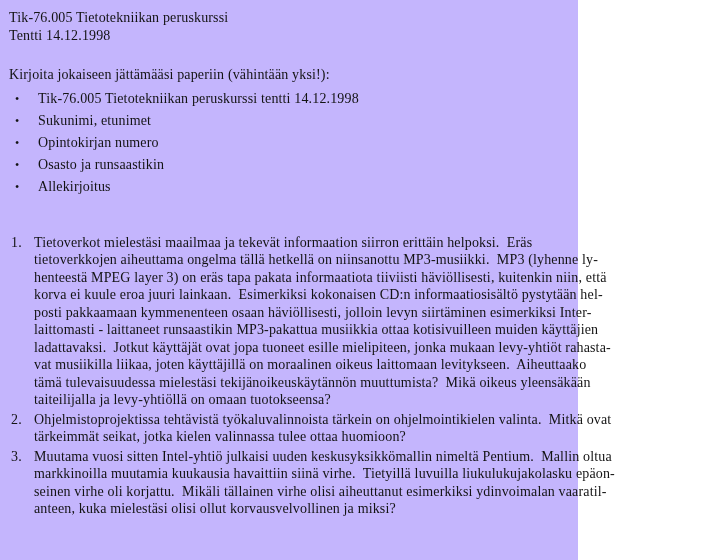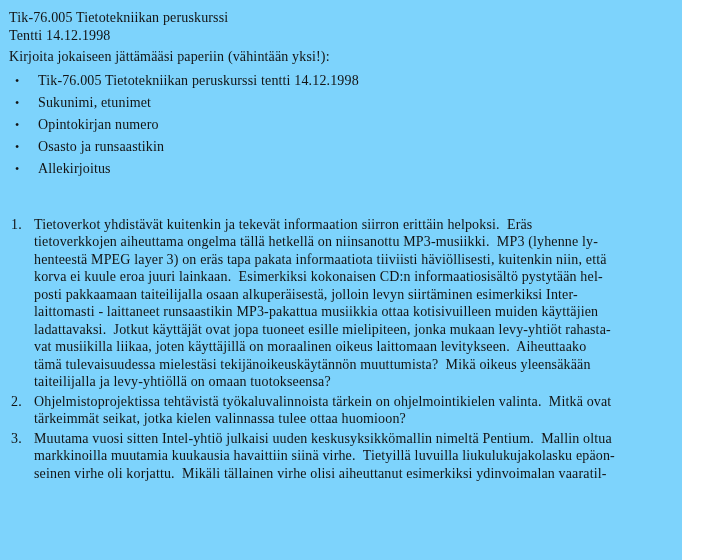--- a/index.html
+++ b/index.html
@@ -9,33 +9,33 @@
   }
   body {
     width: 715px;
     height: 560px;
     overflow: hidden;
     font-family: "Liberation Serif", "DejaVu Serif", serif;
     color: #131313;
   }
   .page {
     position: relative;
-    width: 682px;
+    width: 578px;
     height: 560px;
     box-sizing: border-box;
     padding: 9px 4px 0 9px;
-    background: #7dd3fc;
+    background: #c4b5fd;
   }
   .line {
     font-size: 14px;
     line-height: 17.5px;
     letter-spacing: 0.15px;
     white-space: pre;
   }
-  .instructions { margin-top: 4px; }
+  .instructions { margin-top: 22px; }
   .bullets {
     list-style: none;
     margin: 4px 0 0 0;
     padding: 0;
   }
   .bullets li {
     display: flex;
     align-items: baseline;
     font-size: 14px;
     line-height: 21px;
@@ -97,42 +97,43 @@
           <span class="bullet-glyph">•</span>
           <span>Allekirjoitus</span>
         </li>
       </ul>
   </div>
 
   <div class="questions" id="question-list">
       <div class="question">
         <div class="qnum">1.</div>
         <div class="qbody">
-          <div class="line">Tietoverkot yhdistävät kuitenkin ja tekevät informaation siirron erittäin helpoksi.  Eräs</div>
+          <div class="line">Tietoverkot mielestäsi maailmaa ja tekevät informaation siirron erittäin helpoksi.  Eräs</div>
           <div class="line">tietoverkkojen aiheuttama ongelma tällä hetkellä on niinsanottu MP3-musiikki.  MP3 (lyhenne ly-</div>
           <div class="line">henteestä MPEG layer 3) on eräs tapa pakata informaatiota tiiviisti häviöllisesti, kuitenkin niin, että</div>
           <div class="line">korva ei kuule eroa juuri lainkaan.  Esimerkiksi kokonaisen CD:n informaatiosisältö pystytään hel-</div>
-          <div class="line">posti pakkaamaan taiteilijalla osaan alkuperäisestä, jolloin levyn siirtäminen esimerkiksi Inter-</div>
+          <div class="line">posti pakkaamaan kymmenenteen osaan häviöllisesti, jolloin levyn siirtäminen esimerkiksi Inter-</div>
           <div class="line">laittomasti - laittaneet runsaastikin MP3-pakattua musiikkia ottaa kotisivuilleen muiden käyttäjien</div>
           <div class="line">ladattavaksi.  Jotkut käyttäjät ovat jopa tuoneet esille mielipiteen, jonka mukaan levy-yhtiöt rahasta-</div>
           <div class="line">vat musiikilla liikaa, joten käyttäjillä on moraalinen oikeus laittomaan levitykseen.  Aiheuttaako</div>
           <div class="line">tämä tulevaisuudessa mielestäsi tekijänoikeuskäytännön muuttumista?  Mikä oikeus yleensäkään</div>
           <div class="line">taiteilijalla ja levy-yhtiöllä on omaan tuotokseensa?</div>
         </div>
       </div>
       <div class="question">
         <div class="qnum">2.</div>
         <div class="qbody">
           <div class="line">Ohjelmistoprojektissa tehtävistä työkaluvalinnoista tärkein on ohjelmointikielen valinta.  Mitkä ovat</div>
           <div class="line">tärkeimmät seikat, jotka kielen valinnassa tulee ottaa huomioon?</div>
         </div>
       </div>
       <div class="question">
         <div class="qnum">3.</div>
         <div class="qbody">
           <div class="line">Muutama vuosi sitten Intel-yhtiö julkaisi uuden keskusyksikkömallin nimeltä Pentium.  Mallin oltua</div>
           <div class="line">markkinoilla muutamia kuukausia havaittiin siinä virhe.  Tietyillä luvuilla liukulukujakolasku epäon-</div>
           <div class="line">seinen virhe oli korjattu.  Mikäli tällainen virhe olisi aiheuttanut esimerkiksi ydinvoimalan vaaratil-</div>
+          <div class="line">anteen, kuka mielestäsi olisi ollut korvausvelvollinen ja miksi?</div>
         </div>
       </div>
     </div>
 
 </div>
 
 </body></html>

